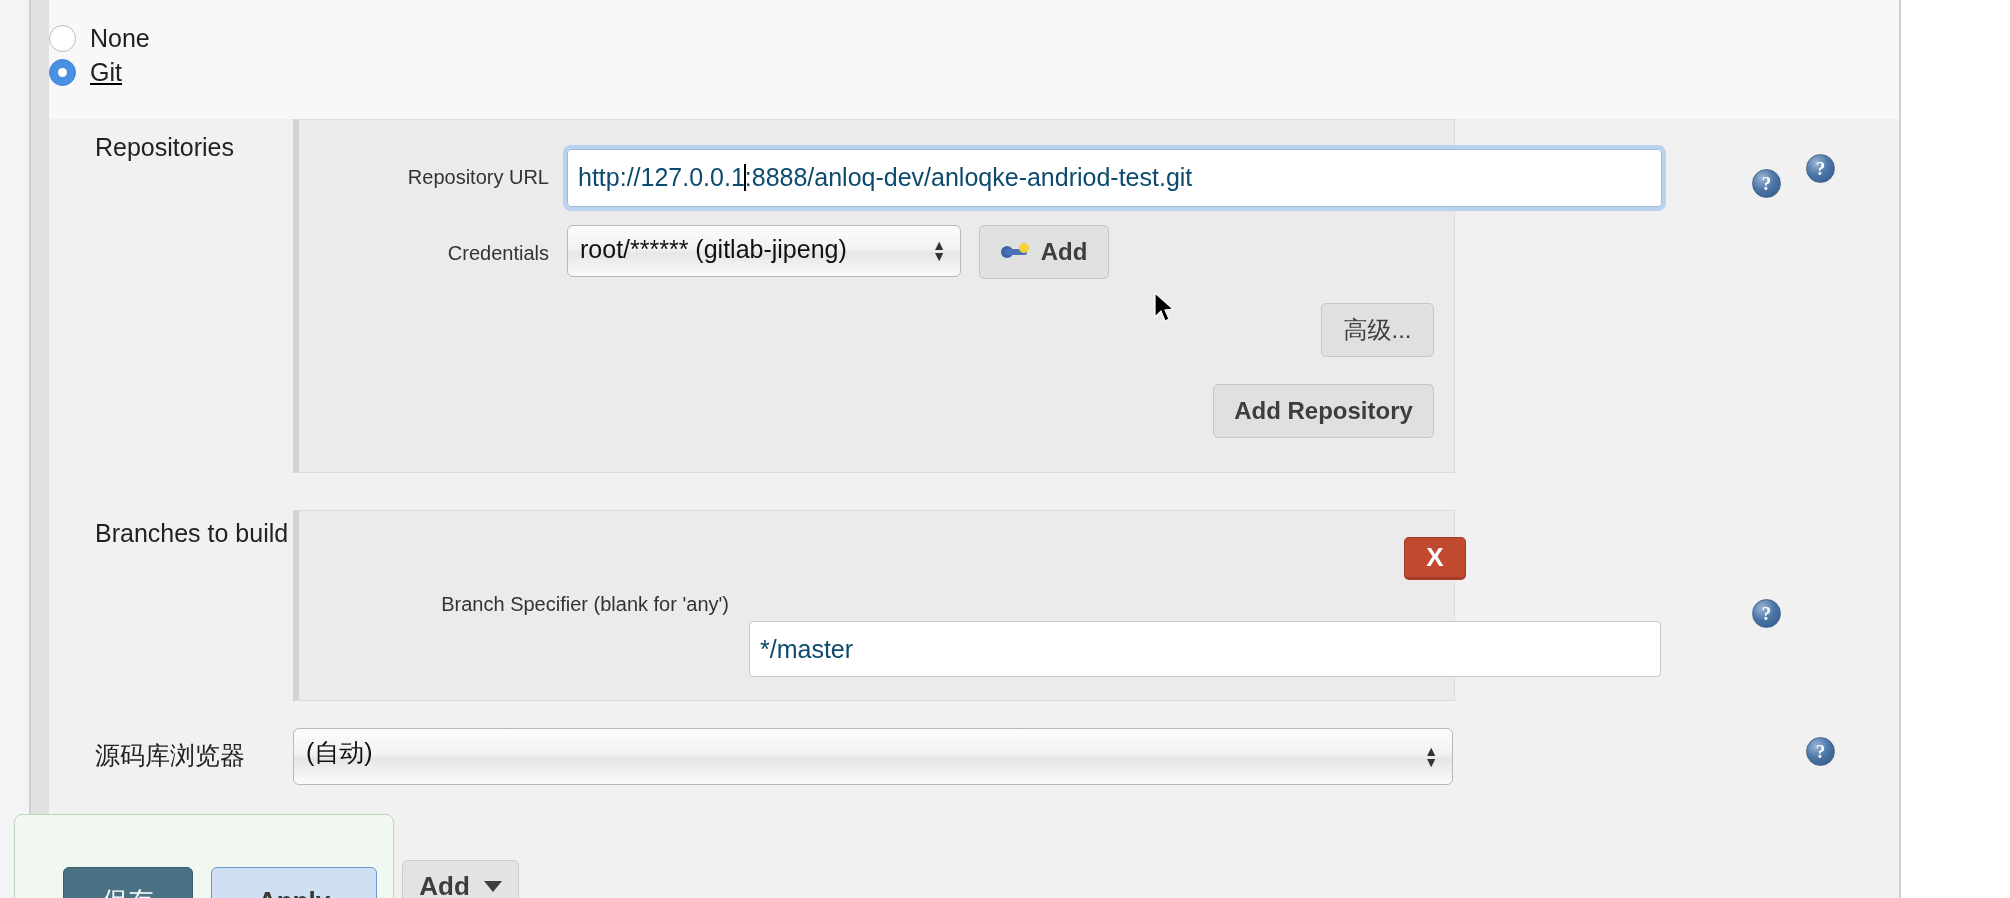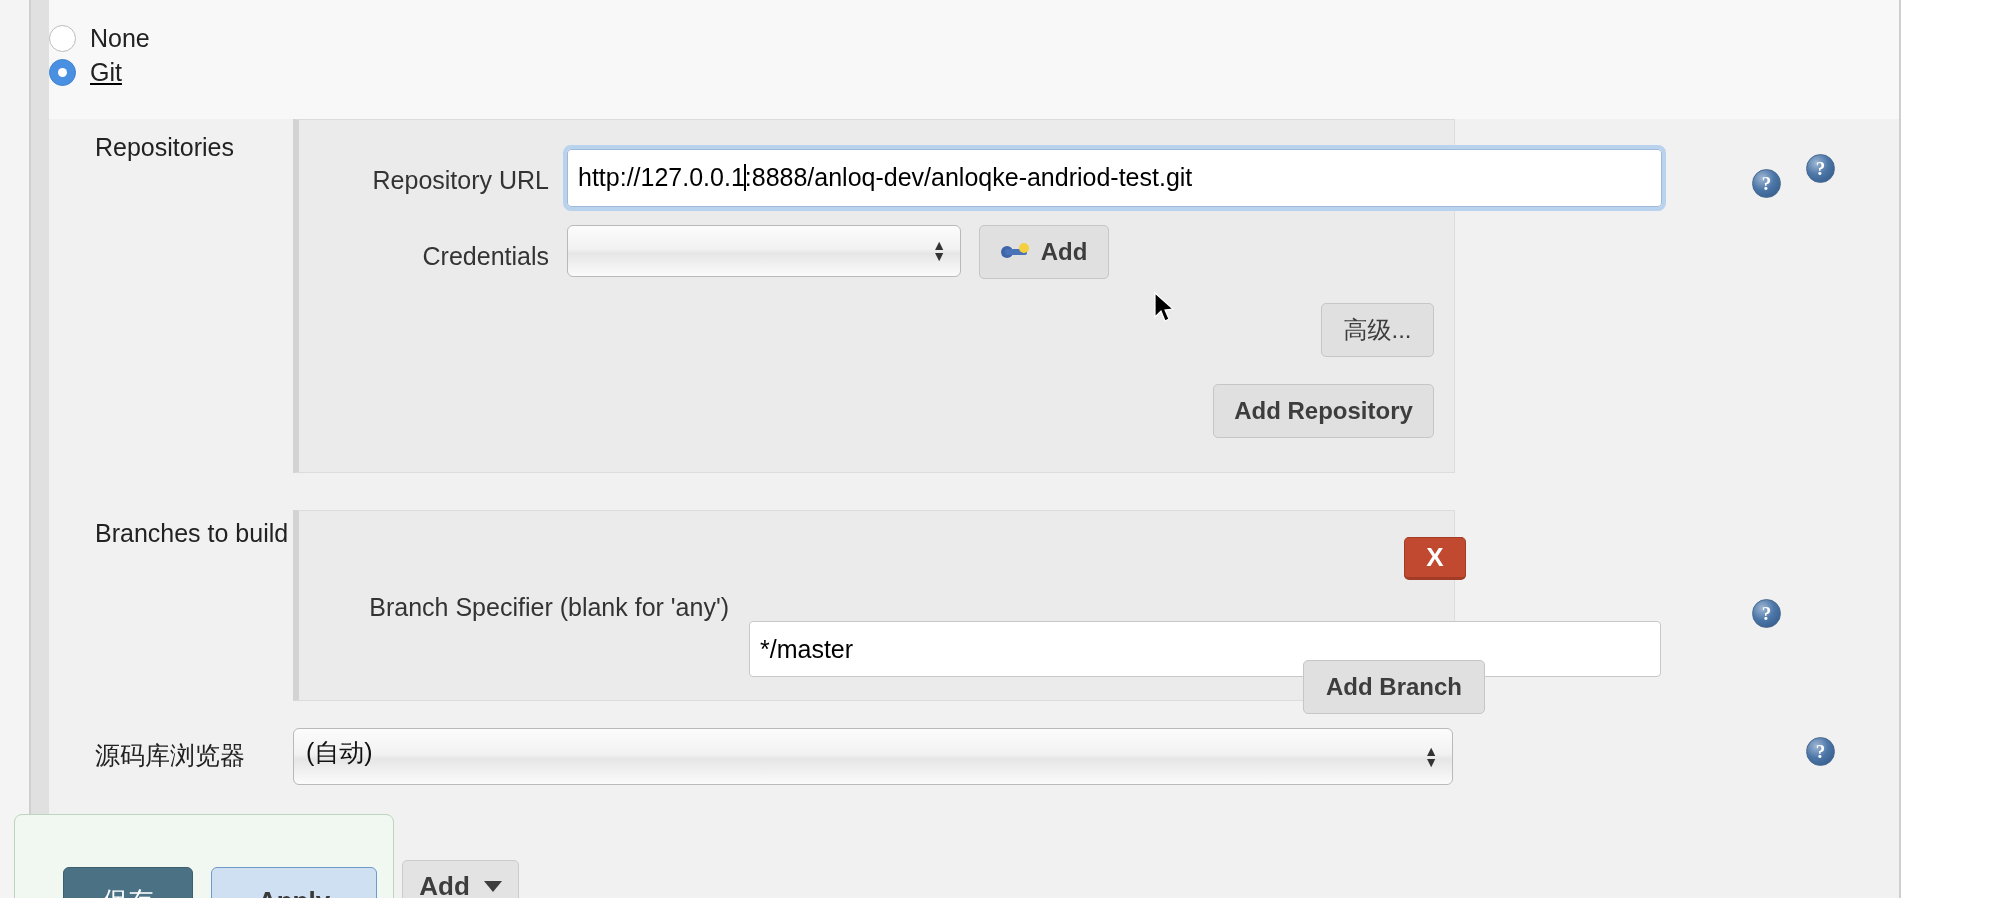--- a/index.html
+++ b/index.html
@@ -113,34 +113,34 @@
   
   .block {
     position: absolute;
     background: #ebebeb;
     border: 1px solid #dcdcdc;
     border-left: 6px solid #d3d3d3;
   }
 
   .field-row-label {
     position: absolute;
-    font-size: 25px;
+    font-size: 20px;
     color: #333333;
     white-space: nowrap;
     text-align: right;
   }
 
   
   .text-input {
     position: absolute;
     background: #ffffff;
     border: 1px solid #c8c8c8;
     border-radius: 4px;
     font-size: 25px;
-    color: #000000;
+    color: #0c4a6e;
     padding: 0 10px;
     line-height: 54px;
     white-space: nowrap;
     overflow: hidden;
     font-family: "Liberation Sans", sans-serif;
   }
   .text-input.focused {
     outline: 4px solid #b9d2ee;
     border-color: #9fb9d8;
   }
@@ -373,20 +373,21 @@
 
       <div class="block" style="left:262px; top:0px; width:1162px; height:354px;">
 
         <span class="field-row-label" style="left:48px; top:46px; width:202px;">Repository URL</span>
 
         <div class="text-input focused" style="left:268px; top:29px; width:1095px; height:58px;"><span>http://127.0.0.1</span><span class="caret"></span><span>:8888/anloq-dev/anloqke-andriod-test.git</span></div>
 
         <span class="field-row-label" style="left:48px; top:122px; width:202px;">Credentials</span>
 
         <div class="select" style="left:268px; top:105px; width:394px; height:52px;">
+          <span>root/****** (gitlab-jipeng)</span>
           <span class="arrows">▲<br>▼</span>
         </div>
 
         <div class="btn" style="left:680px; top:105px; width:130px; height:54px;">
           <span class="key-icon">
             <span class="head"></span>
               <span class="shaft"></span>
               <span class="bulb"></span>
           </span>
           <span>Add</span>
@@ -409,23 +410,20 @@
         </div>
 
       <span class="section-label" style="left:64px; top:400px;">Branches to build</span>
 
       <div class="block" style="left:262px; top:391px; width:1162px; height:191px;">
 
         <span class="field-row-label" style="left:48px; top:82px; width:382px;text-align:right;">Branch Specifier (blank for 'any')</span>
 
         <div class="text-input" style="left:450px; top:66px; width:912px; height:56px;margin-top:44px;"><span>*/master</span></div>
 
-        <div class="btn" style="left:1004px; top:149px; width:182px; height:54px;">
-          <span>Add Branch</span>
-        </div>
       </div>
 
       <div class="btn-delete" style="left:1373px; top:418px; width:62px; height:43px;">
         <span>X</span>
       </div>
 
       <div class="help-icon" style="left:1721px; top:480px;">
           <span>?</span>
         </div>
 

